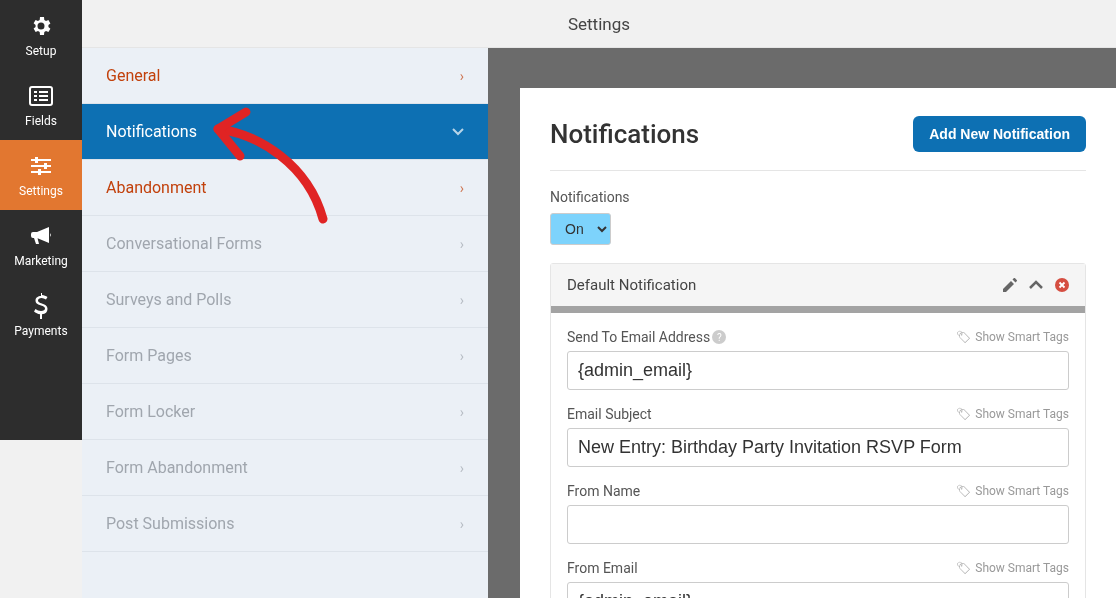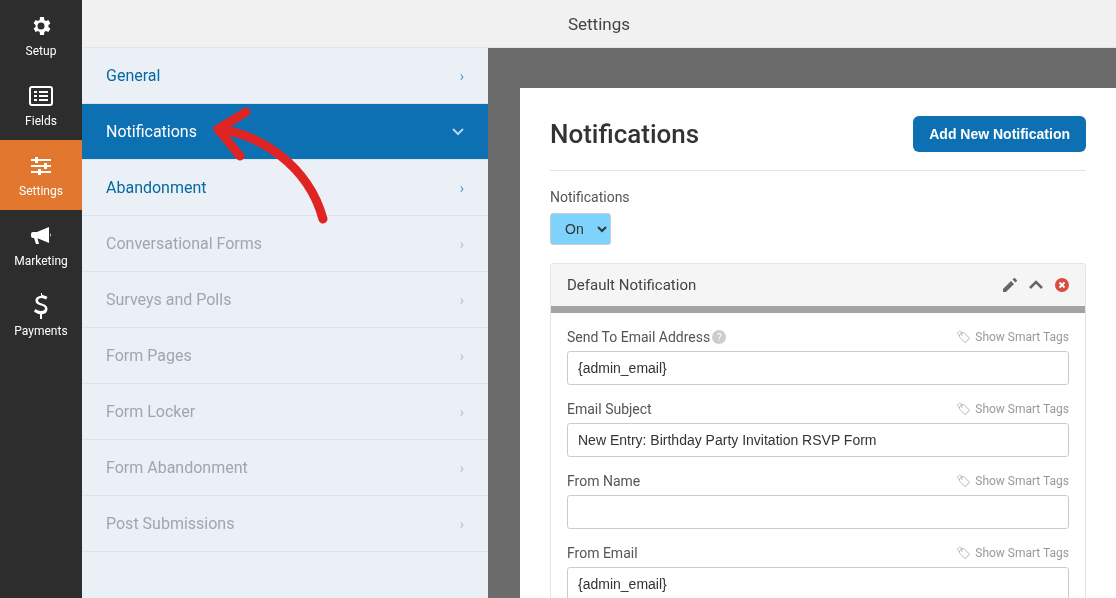--- a/index.html
+++ b/index.html
@@ -1,25 +1,25 @@
 <!DOCTYPE html>
 <html><head>
 <meta charset="utf-8">
 <style>
 *{box-sizing:border-box;margin:0;padding:0}
 body{font-family:-apple-system,BlinkMacSystemFont,"Segoe UI",Roboto,sans-serif;background:#f1f1f1;width:1116px;height:598px;overflow:hidden;position:relative}
-.sidebar{position:absolute;left:0;top:0;width:82px;height:598px;background:#2d2d2d;display:flex;flex-direction:column}
+.sidebar{position:absolute;left:0;top:0;width:82px;height:440px;background:#2d2d2d;display:flex;flex-direction:column}
 .sidebar-item{display:flex;flex-direction:column;align-items:center;justify-content:center;padding:12px 0;color:#fff;font-size:12px;cursor:pointer}
 .sidebar-item.active{background:#e27730}
 .sidebar-item .icon{font-size:22px;margin-bottom:4px;display:flex;align-items:center;justify-content:center;width:28px;height:28px}
 .sidebar-item .label{font-size:12px}
 .topbar{position:absolute;left:82px;top:0;right:0;height:48px;background:#f1f1f1;display:flex;align-items:center;justify-content:center;border-bottom:1px solid #e5e5e5}
 .topbar .title{color:#444;font-size:17px;font-weight:400}
 .settings-panel{position:absolute;left:82px;top:48px;width:406px;bottom:0;background:#ebf0f6}
-.settings-panel .item{height:56px;display:flex;align-items:center;justify-content:space-between;padding:0 24px;border-bottom:1px solid #dde3ea;color:#0369a1;font-size:16px;cursor:pointer}
+.settings-panel .item{height:56px;display:flex;align-items:center;justify-content:space-between;padding:0 24px;border-bottom:1px solid #dde3ea;color:#c2410c;font-size:16px;cursor:pointer}
 .settings-panel .item.active{background:#0d70b3;color:#fff}
 .settings-panel .item.muted{color:#a0a6ae}
 .settings-panel .item .chev{font-size:14px;color:inherit;opacity:.7}
 .content-bg{position:absolute;left:488px;top:48px;right:0;bottom:0;background:#6b6b6b}
 .content{position:absolute;left:520px;top:88px;right:0;bottom:0;background:#fff;padding:28px 30px 0 30px;overflow:hidden}
 .content-header{display:flex;align-items:center;justify-content:space-between;padding-bottom:18px;border-bottom:1px solid #e5e5e5}
 .content-header h1{font-size:26px;font-weight:500;color:#333}
 .btn-primary{background:#0d70b3;color:#fff;border:none;padding:10px 16px;font-size:14px;font-weight:600;border-radius:6px;cursor:pointer}
 .notif-toggle{margin-top:18px}
 .notif-toggle .label{color:#555;font-size:14px;margin-bottom:8px}
@@ -29,21 +29,21 @@
 .notif-card .card-head .name{font-size:15px;color:#444}
 .notif-card .card-head .actions{display:flex;gap:12px;align-items:center}
 .notif-card .card-head .actions .ico{color:#666;cursor:pointer;font-size:14px}
 .notif-card .card-head .actions .ico.danger{color:#d54e41}
 .notif-card .card-body{padding:16px}
 .field{margin-bottom:16px}
 .field .row{display:flex;align-items:center;justify-content:space-between;margin-bottom:6px}
 .field .row .flabel{color:#555;font-size:14px;display:flex;align-items:center;gap:2px}
 .field .row .flabel .help{width:14px;height:14px;border-radius:50%;background:#ccc;color:#fff;font-size:10px;display:flex;align-items:center;justify-content:center}
 .field .row .smart{color:#999;font-size:12px;display:flex;align-items:center;gap:4px;cursor:pointer}
-.field input{width:100%;padding:8px 10px;border:1px solid #ccc;border-radius:3px;font-size:14px;color:#333}
+.field input{width:100%;padding:8px 10px;border:1px solid #ccc;border-radius:3px;font-size:18px;color:#333}
 .annotation-arrow{position:absolute;left:188px;top:104px;width:160px;height:120px;pointer-events:none;z-index:10}
 svg{display:block}
 </style>
 </head>
 <body>
 
 <div class="sidebar">
   <div class="sidebar-item">
     <span class="icon">
         <svg width="24" height="24" viewBox="0 0 24 24" fill="#fff">

